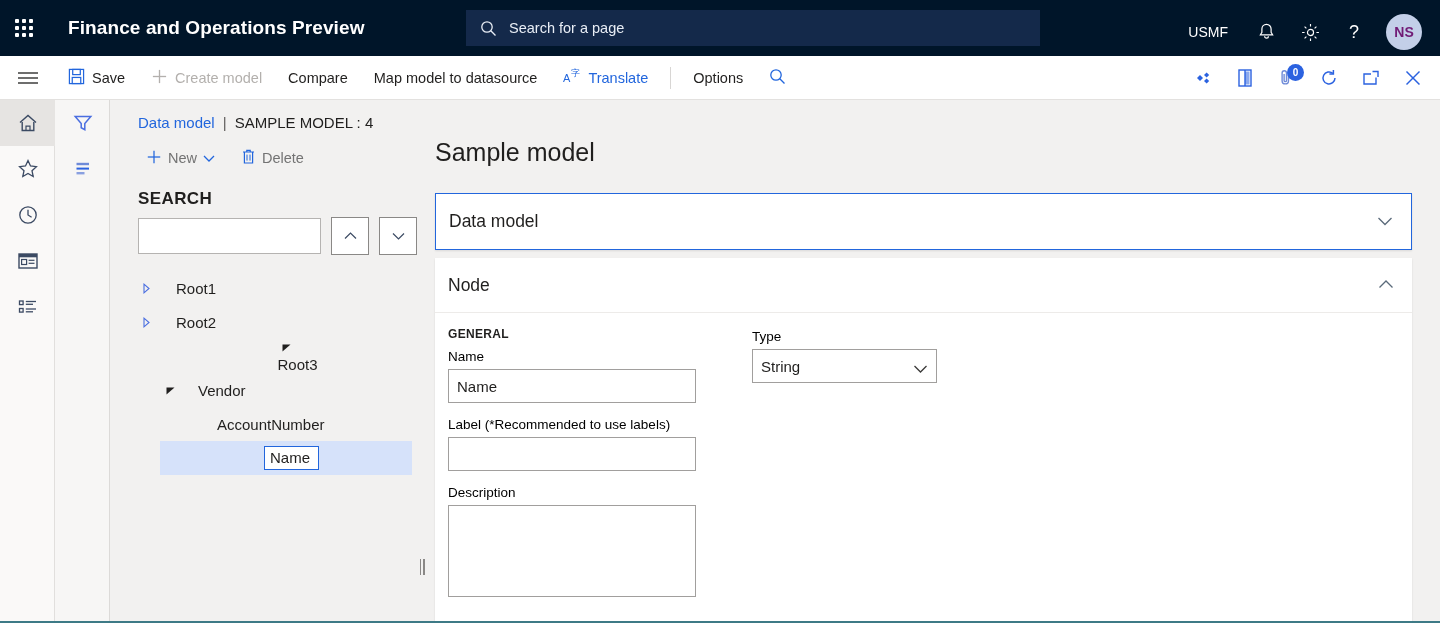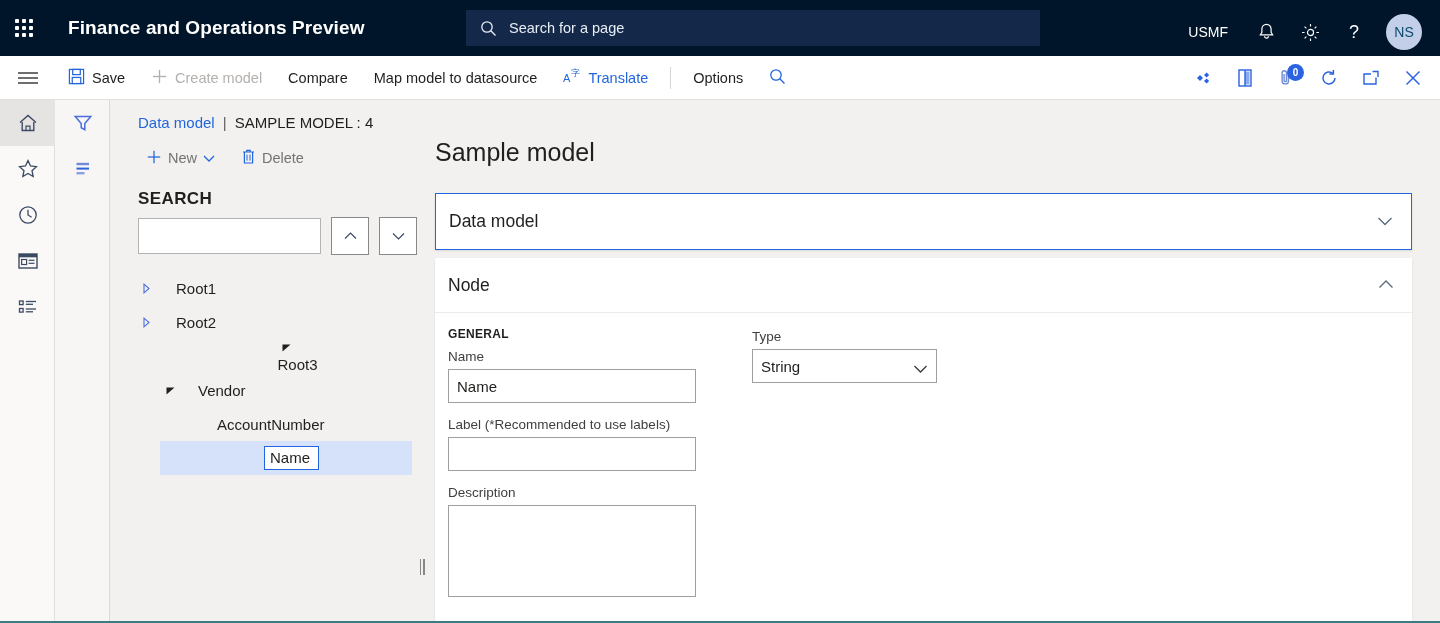--- a/index.html
+++ b/index.html
@@ -36,22 +36,22 @@
   .nav-right {
     position: absolute; right: 0; top: 0; height: 64px; display: flex; align-items: center;
     padding-right: 18px; gap: 0px;
   }
   .nav-company { color: #ffffff; font-size: 14px; padding: 0 16px; cursor: pointer; }
   .nav-icon {
     width: 44px; height: 56px; display: flex; align-items: center; justify-content: center;
     cursor: pointer;
   }
   .avatar {
-    width: 36px; height: 36px; border-radius: 50%; background: #c3cfe8; color: #0c4a6e;
-    font-size: 14px; font-weight: 400; display: flex; align-items: center; justify-content: center;
+    width: 36px; height: 36px; border-radius: 50%; background: #c3cfe8; color: #701a75;
+    font-size: 14px; font-weight: 700; display: flex; align-items: center; justify-content: center;
     margin-left: 10px; cursor: pointer;
   }
 
   
   .cmdbar {
     position: absolute; top: 56px; left: 0; width: 1440px; height: 44px;
     background: #ffffff; border-bottom: 1px solid #e3e1df;
     display: flex; align-items: center;
   }
   .cmd-hamburger {
@@ -153,21 +153,21 @@
     display: flex; align-items: center; justify-content: space-between;
     height: 55px; padding: 0 18px 0 13px; cursor: pointer;
   }
   .ft-title { font-size: 17.5px; color: #201f1e; }
   .ft-body { padding: 14px 0 22px 13px; }
   .section-hdr {
     font-size: 12px; font-weight: bold; color: #201f1e; letter-spacing: .3px; margin-bottom: 8px;
   }
   .cols { display: flex; gap: 56px; }
   .field { margin-bottom: 14px; }
-  .field-label { font-size: 13.5px; color: #404040; margin-bottom: 5px; }
+  .field-label { font-size: 13.5px; color: #000000; margin-bottom: 5px; }
   .txt-input {
     width: 248px; height: 34px; border: 1px solid #a19f9d; background: #ffffff;
     font-family: "Liberation Sans", sans-serif; font-size: 15px; color: #201f1e; padding: 0 8px;
   }
   .txt-area {
     width: 248px; height: 92px; border: 1px solid #a19f9d; background: #ffffff;
     font-family: "Liberation Sans", sans-serif; font-size: 15px; color: #201f1e; padding: 6px 8px;
     resize: none;
   }
   .select-wrap { position: relative; width: 185px; }

